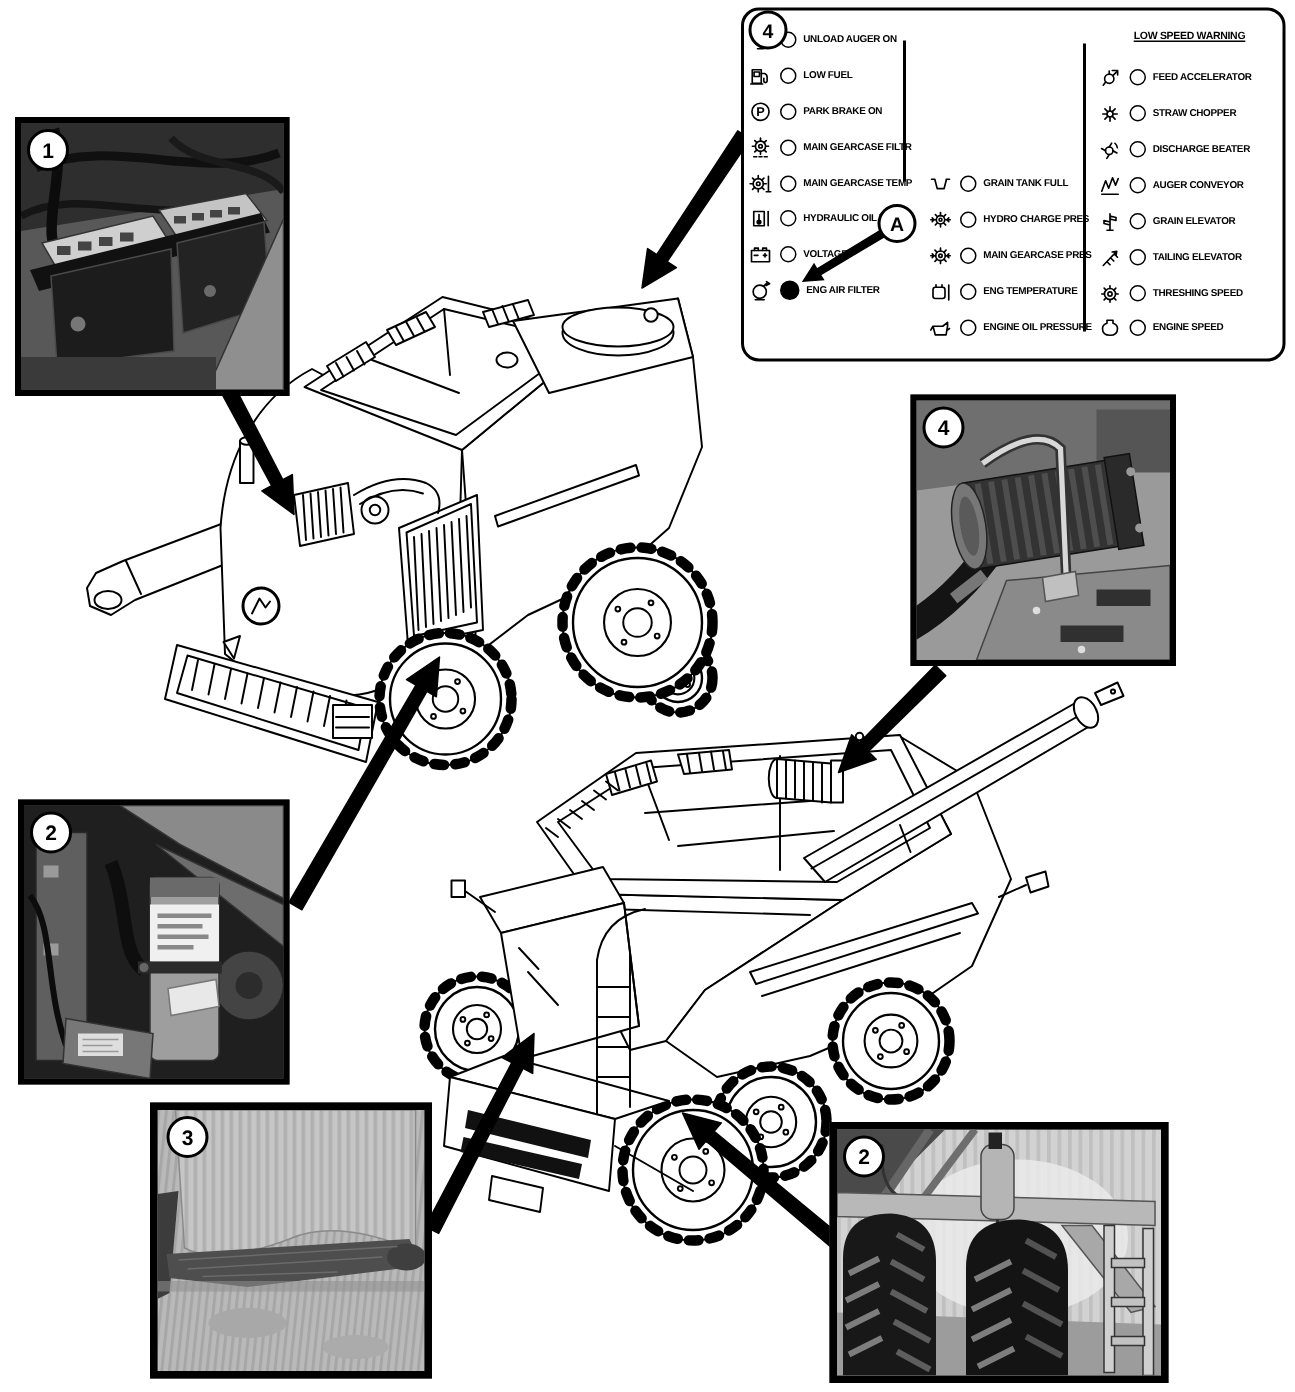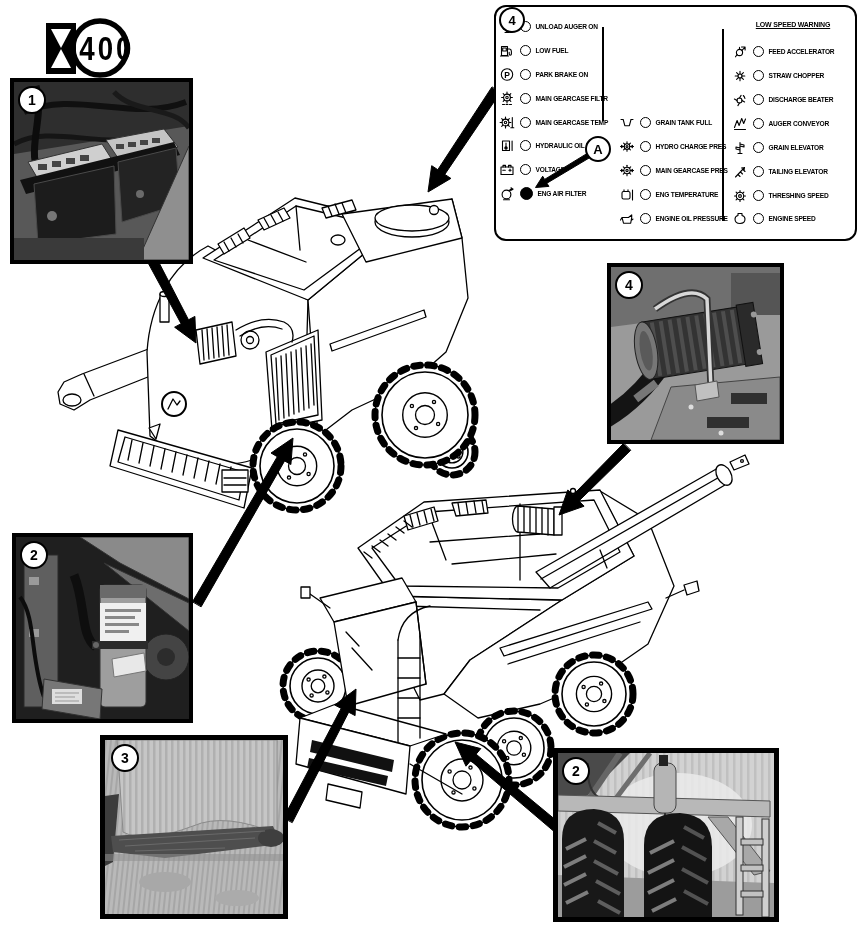--- a/index.html
+++ b/index.html
@@ -256,31 +256,20 @@
           <polygon points="145.6,258.3 181.1,323.7 174.6,327.2 196.0,343.0 194.9,316.4 188.5,319.8 154.4,253.7"></polygon>
           <polygon points="491.8,87.2 437.8,169.7 431.7,165.7 428.0,192.0 450.9,178.4 444.8,174.4 500.2,92.8"></polygon>
           <polygon points="201.3,606.5 284.6,460.9 290.9,464.5 293.0,438.0 271.0,453.0 277.3,456.7 192.7,601.5"></polygon>
           <polygon points="623.5,443.5 573.0,495.1 567.8,489.9 559.0,515.0 584.1,506.2 578.9,501.0 630.5,450.5"></polygon>
           <polygon points="292.4,822.3 348.7,712.2 355.1,715.6 356.0,689.0 334.7,705.0 341.2,708.4 283.6,817.7"></polygon>
           <polygon points="563.2,826.2 476.1,754.2 480.8,748.6 455.0,742.0 466.0,766.2 470.7,760.6 556.8,833.8"></polygon>
         </g>
     </g>
   </svg>
 
-  <div class="logo">
-    <svg width="130" height="78" viewBox="0 0 130 78">
-      <circle cx="82" cy="40" r="27" fill="none" stroke="#000" stroke-width="5.5"></circle>
-      <g>
-        <rect x="28" y="15" width="30" height="51" fill="#000"></rect>
-        <polygon points="33,21 53,21 43,40" fill="#fff"></polygon>
-        <polygon points="43,41 33,60 53,60" fill="#fff"></polygon>
-      </g>
-      <text x="73" y="52" font-family="Liberation Sans,sans-serif" font-size="33" font-weight="bold" fill="#000" transform="scale(0.84,1)" textLength="62" id="svc-text">400</text>
-    </svg>
-  </div>
 
   <div class="panel">
     <div class="vline" style="left:106px;top:20px;height:94px;"></div>
     <div class="vline" style="left:226px;top:22px;height:192px;"></div>
     <div class="pheader" style="left:238px;top:14px;width:118px;">LOW SPEED WARNING</div>
     <div id="panel-rows">
         <div class="prow" style="left: 2.5px; top: 11.5px;">
           <span class="ic"><svg width="16" height="15" viewBox="0 0 15 15" stroke="#000" fill="none" stroke-width="1.1" stroke-linecap="round" stroke-linejoin="round">
               <path d="M2,5 h11 l-2.5,5.5 h-6 z M7.5,10.5 v2.5 M5.5,13.5 h4"></path>
             </svg></span>

